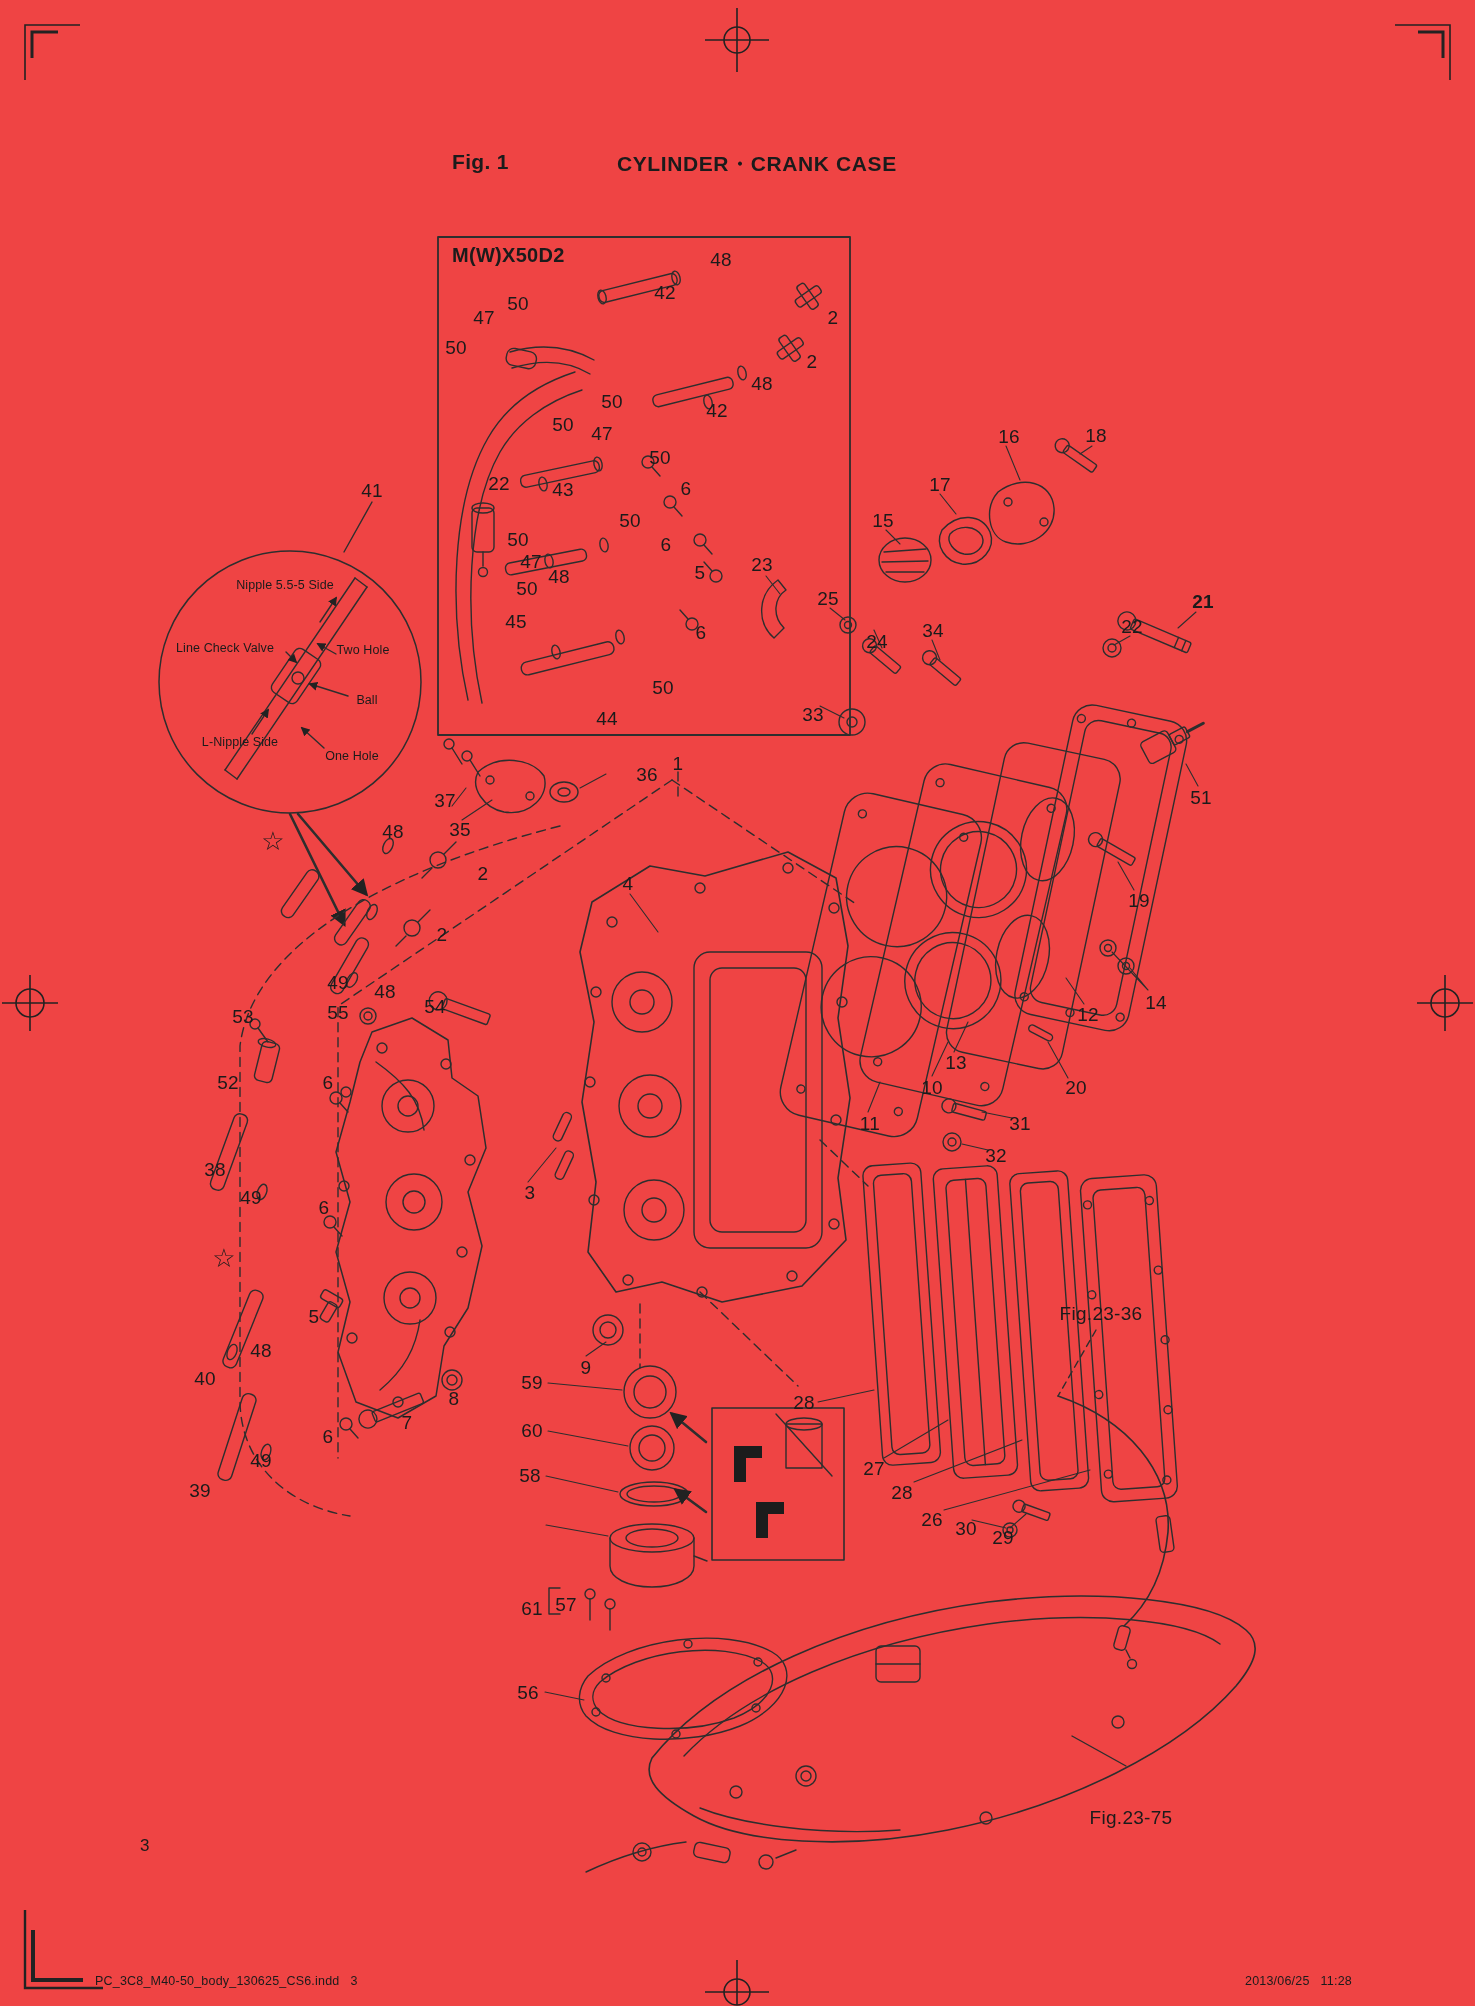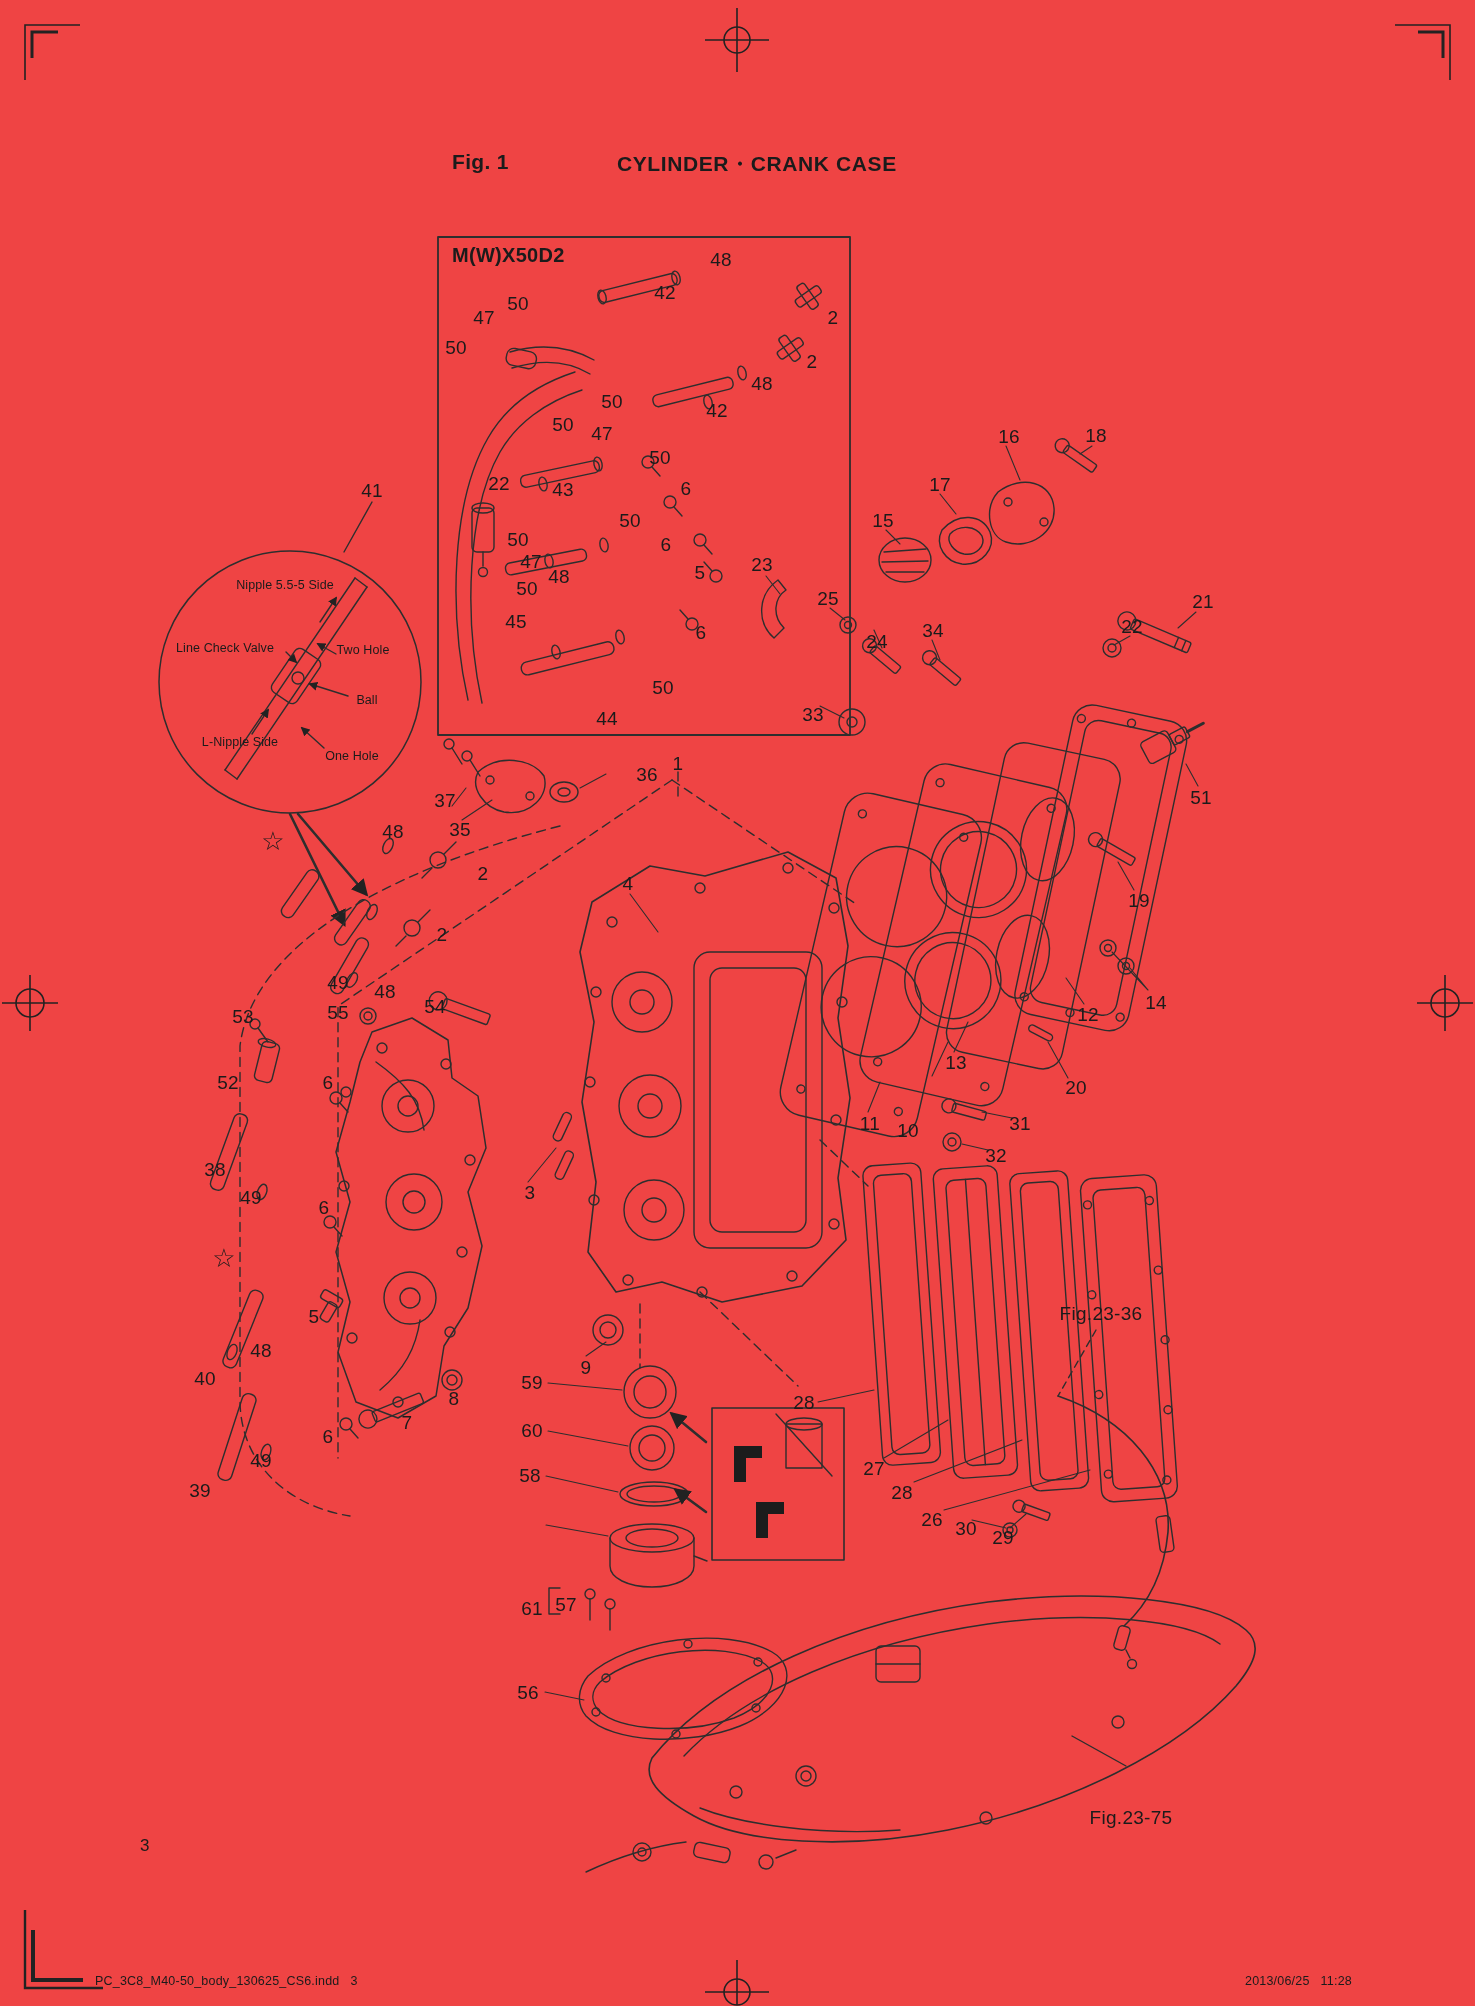--- a/index.html
+++ b/index.html
@@ -585,28 +585,28 @@
       <span class="callout" style="left: 762px; top: 564px;">23</span>
       <span class="callout" style="left: 828px; top: 598px;">25</span>
       <span class="callout" style="left: 877px; top: 641px;">24</span>
       <span class="callout" style="left: 933px; top: 630px;">34</span>
       <span class="callout" style="left: 813px; top: 714px;">33</span>
       <span class="callout" style="left: 883px; top: 520px;">15</span>
       <span class="callout" style="left: 940px; top: 484px;">17</span>
       <span class="callout" style="left: 1009px; top: 436px;">16</span>
       <span class="callout" style="left: 1096px; top: 435px;">18</span>
       <span class="callout" style="left: 1132px; top: 626px;">22</span>
-      <span class="callout" style="left: 1203px; top: 601px;">21</span>
+      <span class="callout" style="left: 1203px; top: 601px; font-weight: bold;">21</span>
       <span class="callout" style="left: 1201px; top: 797px;">51</span>
       <span class="callout" style="left: 1139px; top: 900px;">19</span>
       <span class="callout" style="left: 1156px; top: 1002px;">14</span>
       <span class="callout" style="left: 1088px; top: 1014px;">12</span>
       <span class="callout" style="left: 956px; top: 1062px;">13</span>
       <span class="callout" style="left: 1076px; top: 1087px;">20</span>
-      <span class="callout" style="left: 908px; top: 1087px; margin-top: 43px;">10</span>
+      <span class="callout" style="left: 932px; top: 1087px;">10</span>
       <span class="callout" style="left: 870px; top: 1123px;">11</span>
       <span class="callout" style="left: 1020px; top: 1123px;">31</span>
       <span class="callout" style="left: 996px; top: 1155px;">32</span>
       <span class="callout" style="left: 804px; top: 1402px;">28</span>
       <span class="callout" style="left: 874px; top: 1468px;">27</span>
       <span class="callout" style="left: 902px; top: 1492px;">28</span>
       <span class="callout" style="left: 932px; top: 1519px;">26</span>
       <span class="callout" style="left: 966px; top: 1528px;">30</span>
       <span class="callout" style="left: 1003px; top: 1537px;">29</span>
       <span class="callout ref" style="left: 1101px; top: 1313px;">Fig.23-36</span>

